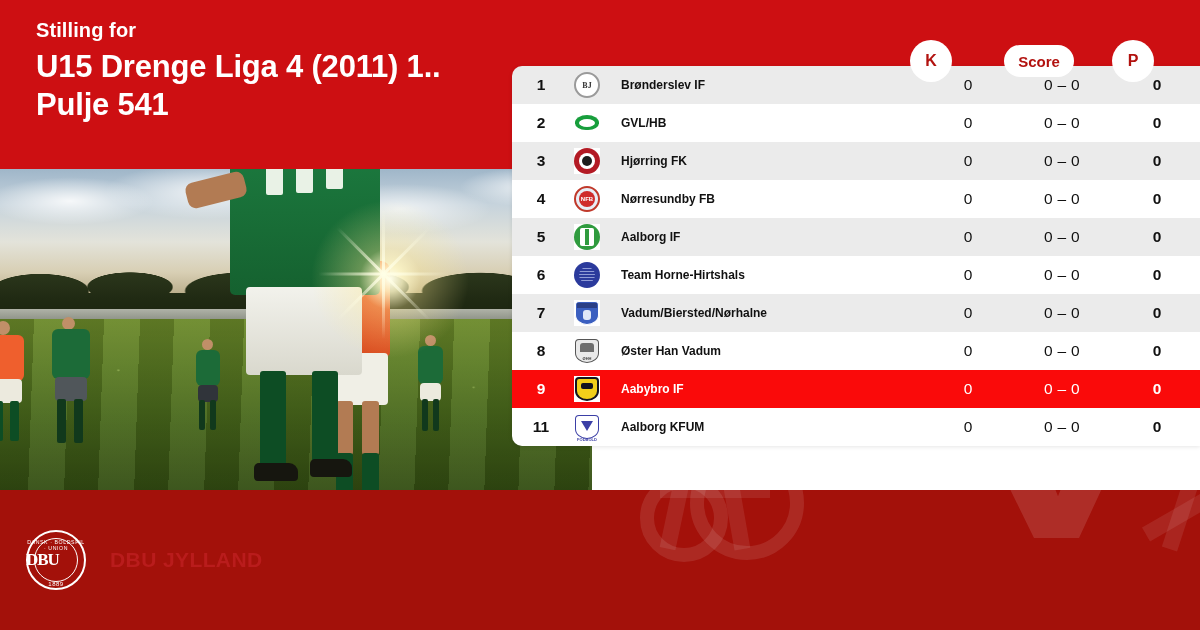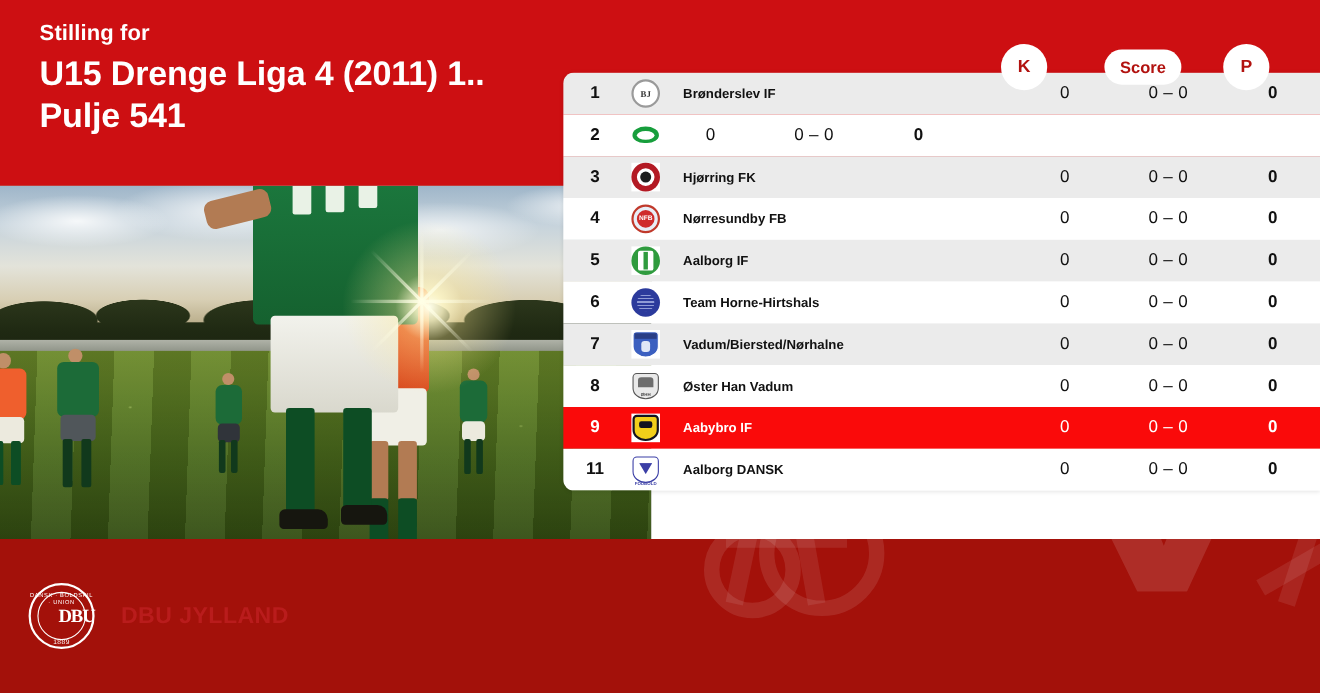--- a/index.html
+++ b/index.html
@@ -265,21 +265,21 @@
   }
   .dbu-logo .ring-in {
     position: absolute; inset: 8px;
     border: 1.5px solid #ffffff;
     border-radius: 50%;
   }
   .dbu-logo .mark {
     position: absolute;
     left: 0; right: 0;
     top: 20px;
-    text-align: right;
+    text-align: left;
     color: #ffffff;
     font-family: "Liberation Serif", serif;
     font-weight: bold;
     font-size: 17px;
     letter-spacing: -1px;
   }
   .dbu-logo .yr {
     position: absolute;
     left: 0; right: 0;
     bottom: 3px;
@@ -437,20 +437,21 @@
     </div>
 
     <div class="row">
       <div class="c-pos">2</div>
       <div class="c-logo">
         <div class="crest">
           <div style="position:absolute;left:1px;top:5px;width:24px;height:15px;border-radius:50% 50% 45% 45%;background:#179e3c;"></div>
           <div style="position:absolute;left:5px;top:9px;width:16px;height:8px;border-radius:50%;background:#ffffff;"></div>
         </div>
       </div>
+      <div class="c-name">GVL/HB</div>
       <div class="c-k">0</div>
       <div class="c-score">0 – 0</div>
       <div class="c-p">0</div>
     </div>
 
     <div class="row alt">
       <div class="c-pos">3</div>
       <div class="c-logo">
         <div class="crest boxed">
           <div class="disc" style="background:#b31a24;"></div>
@@ -554,21 +555,21 @@
 
     <div class="row">
       <div class="c-pos">11</div>
       <div class="c-logo">
         <div class="crest">
           <div class="shield" style="background:#ffffff;border:1.5px solid #3b3fa6;"></div>
           <div style="position:absolute;left:7px;top:7px;width:12px;height:10px;background:#3b3fa6;clip-path:polygon(0 0,100% 0,50% 100%);"></div>
           <div class="cap" style="color:#3b3fa6;bottom:-2px;">FODBOLD</div>
         </div>
       </div>
-      <div class="c-name">Aalborg DANSK</div>
+      <div class="c-name">Aalborg KFUM</div>
       <div class="c-k">0</div>
       <div class="c-score">0 – 0</div>
       <div class="c-p">0</div>
     </div>
 
   </div>
 
   <div class="pill pill-k">K</div>
   <div class="pill pill-score">Score</div>
   <div class="pill pill-p">P</div>

